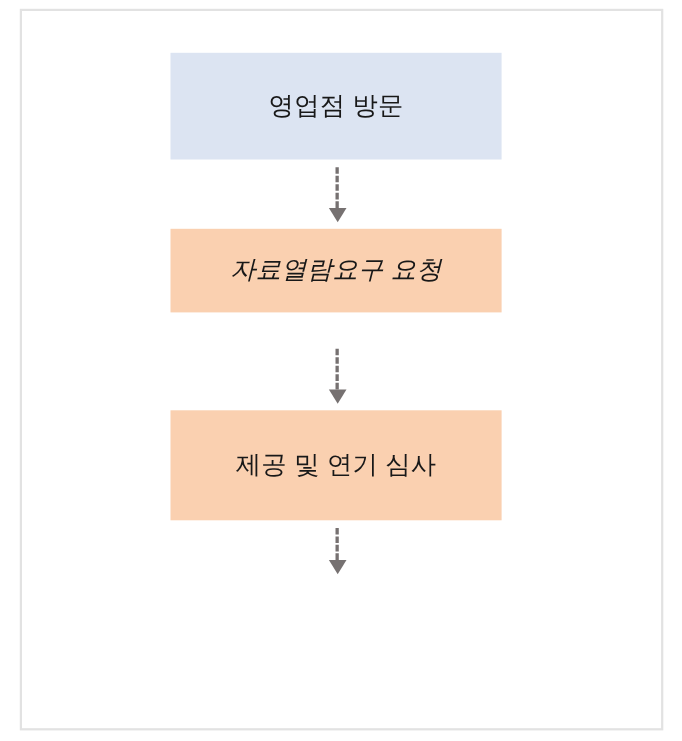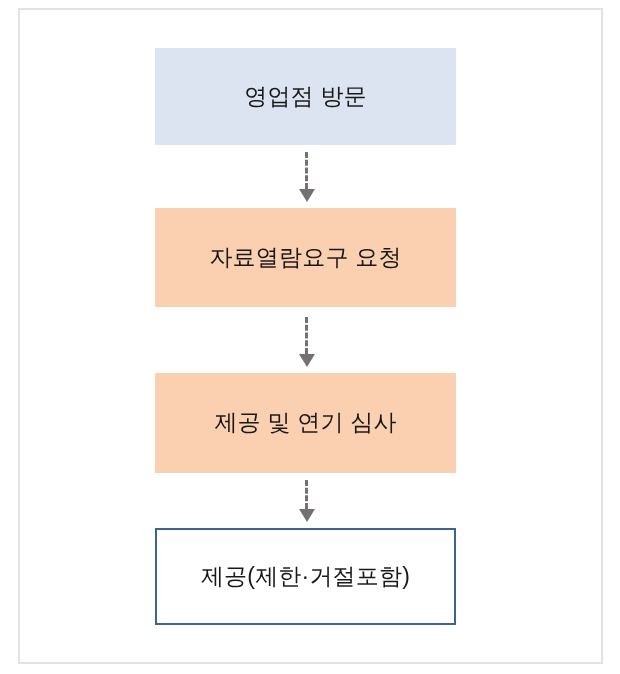--- a/index.html
+++ b/index.html
@@ -103,34 +103,31 @@
 
   <div class="flow-node fill-blue" style="top:48px; height:97px;">
     <span class="node-label">영업점 방문</span>
   </div>
 
   <div class="connector" style="top:152px; height:50px;">
     <span class="stem" style="height:37px;"></span>
     <span class="head"></span>
   </div>
 
-  <div class="flow-node fill-peach" style="top:208px; height:99px;">
+  <div class="flow-node fill-peach" style="top:208px; height:76px;font-style:italic;">
     <span class="node-label">자료열람요구 요청</span>
   </div>
 
   <div class="connector" style="top:317px; height:50px;">
     <span class="stem" style="height:37px;"></span>
     <span class="head"></span>
   </div>
 
   <div class="flow-node fill-peach" style="top:373px; height:100px;align-items:center;">
     <span class="node-label">제공 및 연기 심사</span>
   </div>
 
   <div class="connector" style="top:480px; height:42px;">
     <span class="stem" style="height:29px;"></span>
     <span class="head"></span>
   </div>
 
-  <div class="flow-node outline-blue" style="top:528px; height:97px;">
-    <span class="node-label">제공(제한·거절포함)</span>
-  </div>
 </div>
 
 </body></html>

